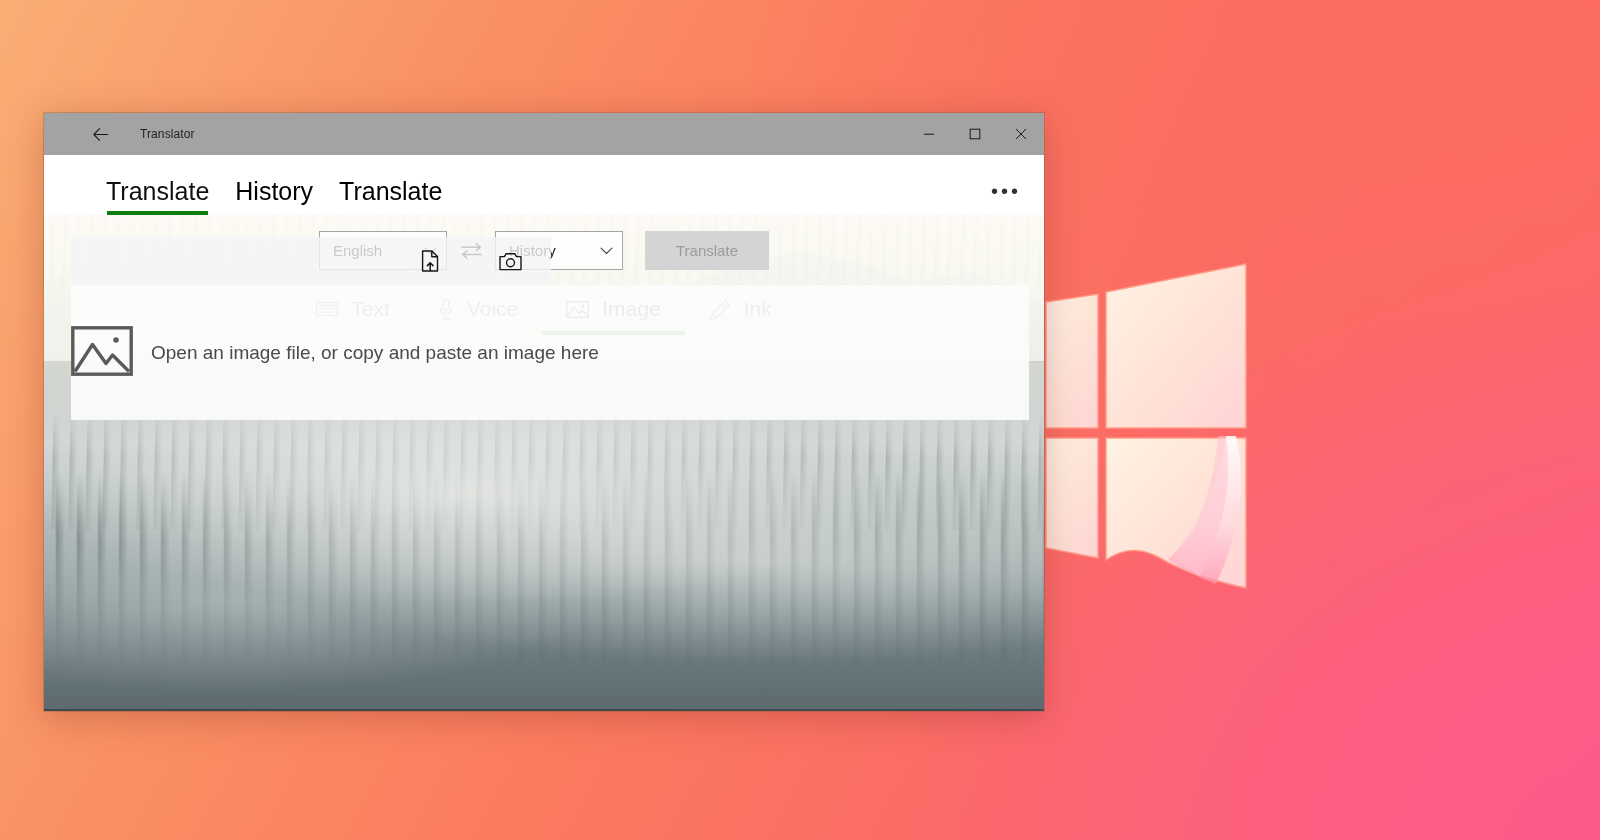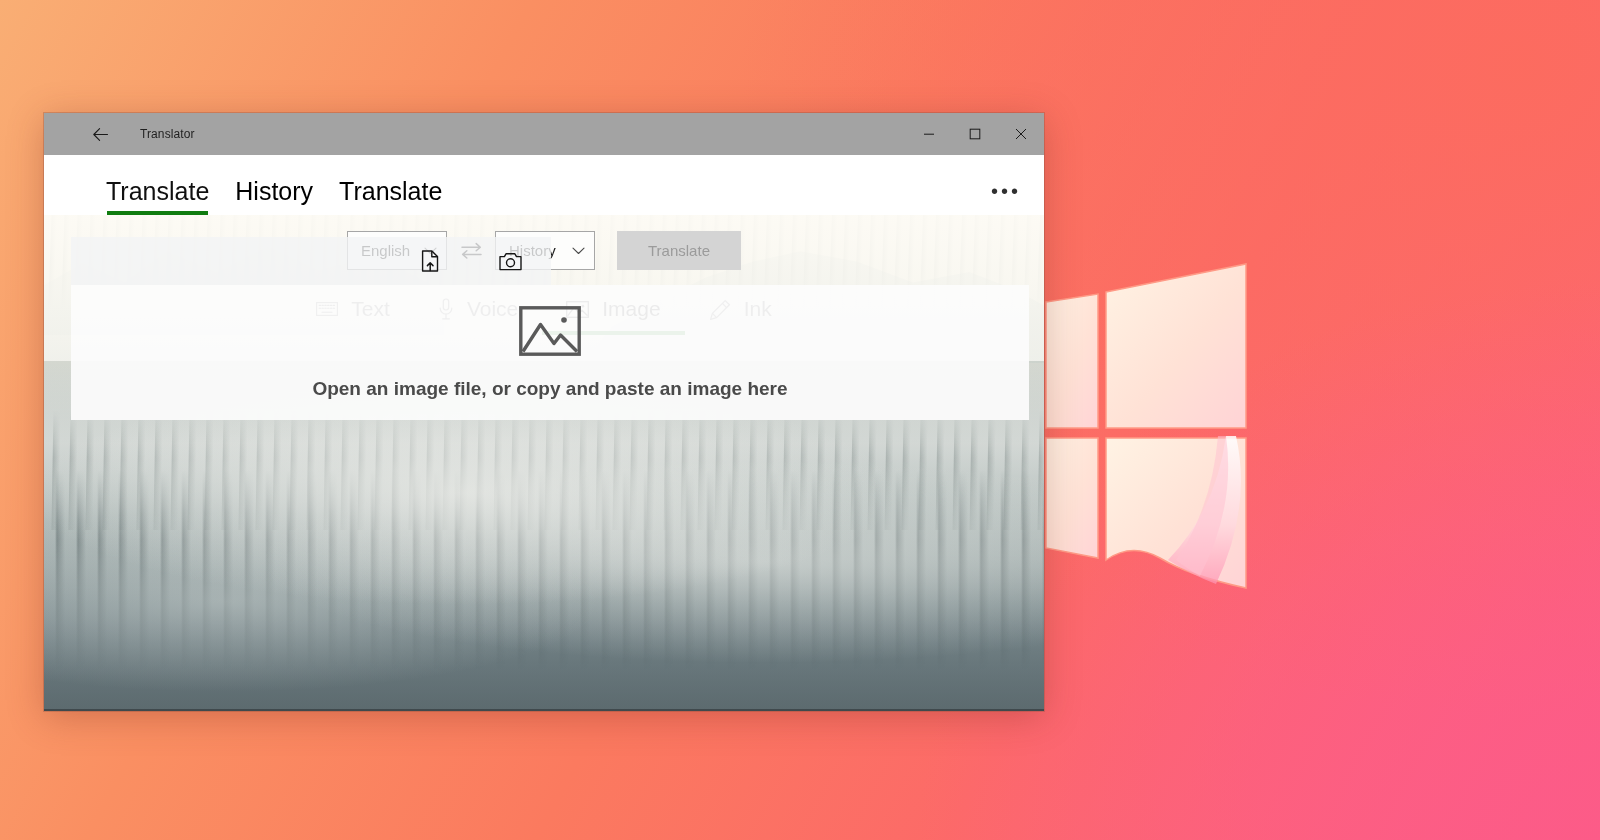--- a/index.html
+++ b/index.html
@@ -194,21 +194,21 @@
   }
   #lang-row {
     position: absolute;
     left: 0; right: 0; top: 16px;
     display: flex;
     justify-content: center;
     align-items: center;
     gap: 0;
   }
   .lang-combo {
-    width: 100px; height: 39px;
+    width: 128px; height: 39px;
     background: #fdfdfc;
     border: 1px solid #a6a6a6;
     display: flex;
     align-items: center;
     justify-content: space-between;
     padding: 0 9px 0 13px;
     font-size: 15px;
     color: #1b1b1b;
   }
   .chev { color: #4a4a4a; display: flex; align-items: center; }
@@ -275,25 +275,23 @@
   }
   .panel-icon-btn {
     width: 34px; height: 34px;
     display: flex; align-items: center; justify-content: center;
     color: #161616;
   }
   #drop-area {
     width: 958px; height: 135px;
     background: rgba(252,252,252,0.93);
     display: flex;
-    flex-direction: column;
+    flex-direction: row;
     align-items: center;
-    justify-content: center;
     gap: 18px;
-    font-weight: bold;
   }
   #drop-hint {
     font-size: 19px;
     color: #4a4a4a;
   }
   #picture-icon { color: #5a5a5a; }
 
   
   #window-bottom-edge {
     position: absolute;

